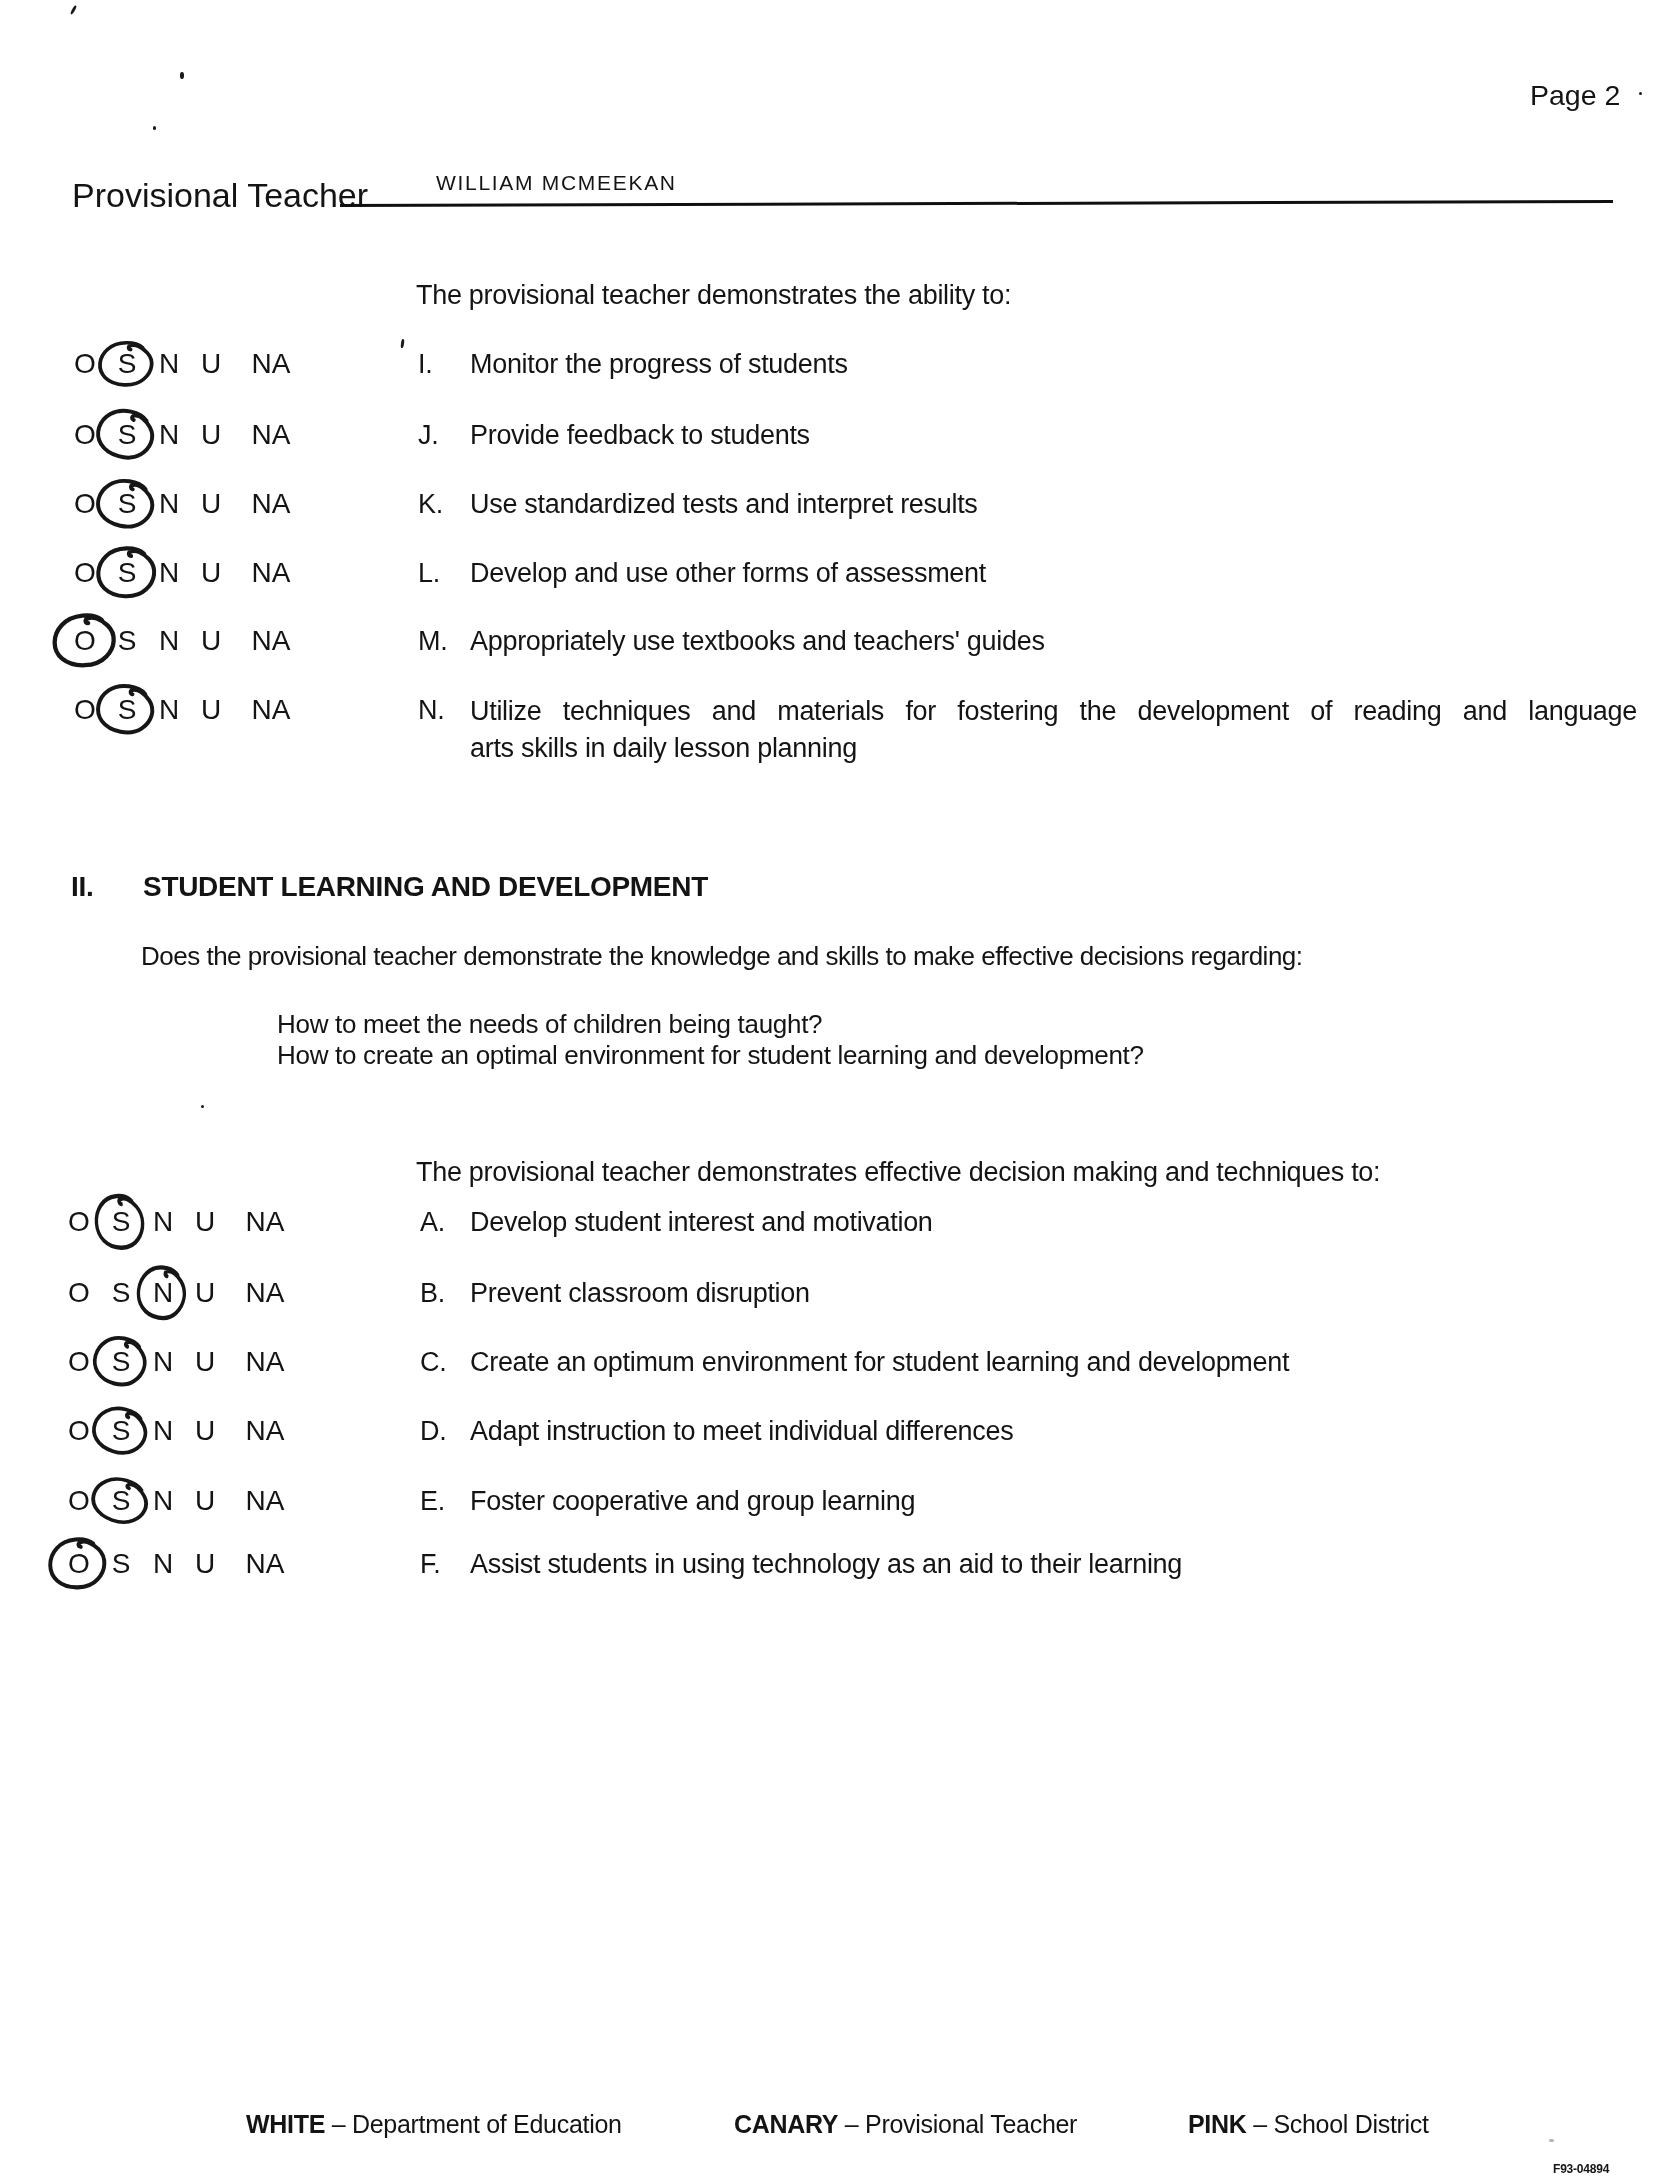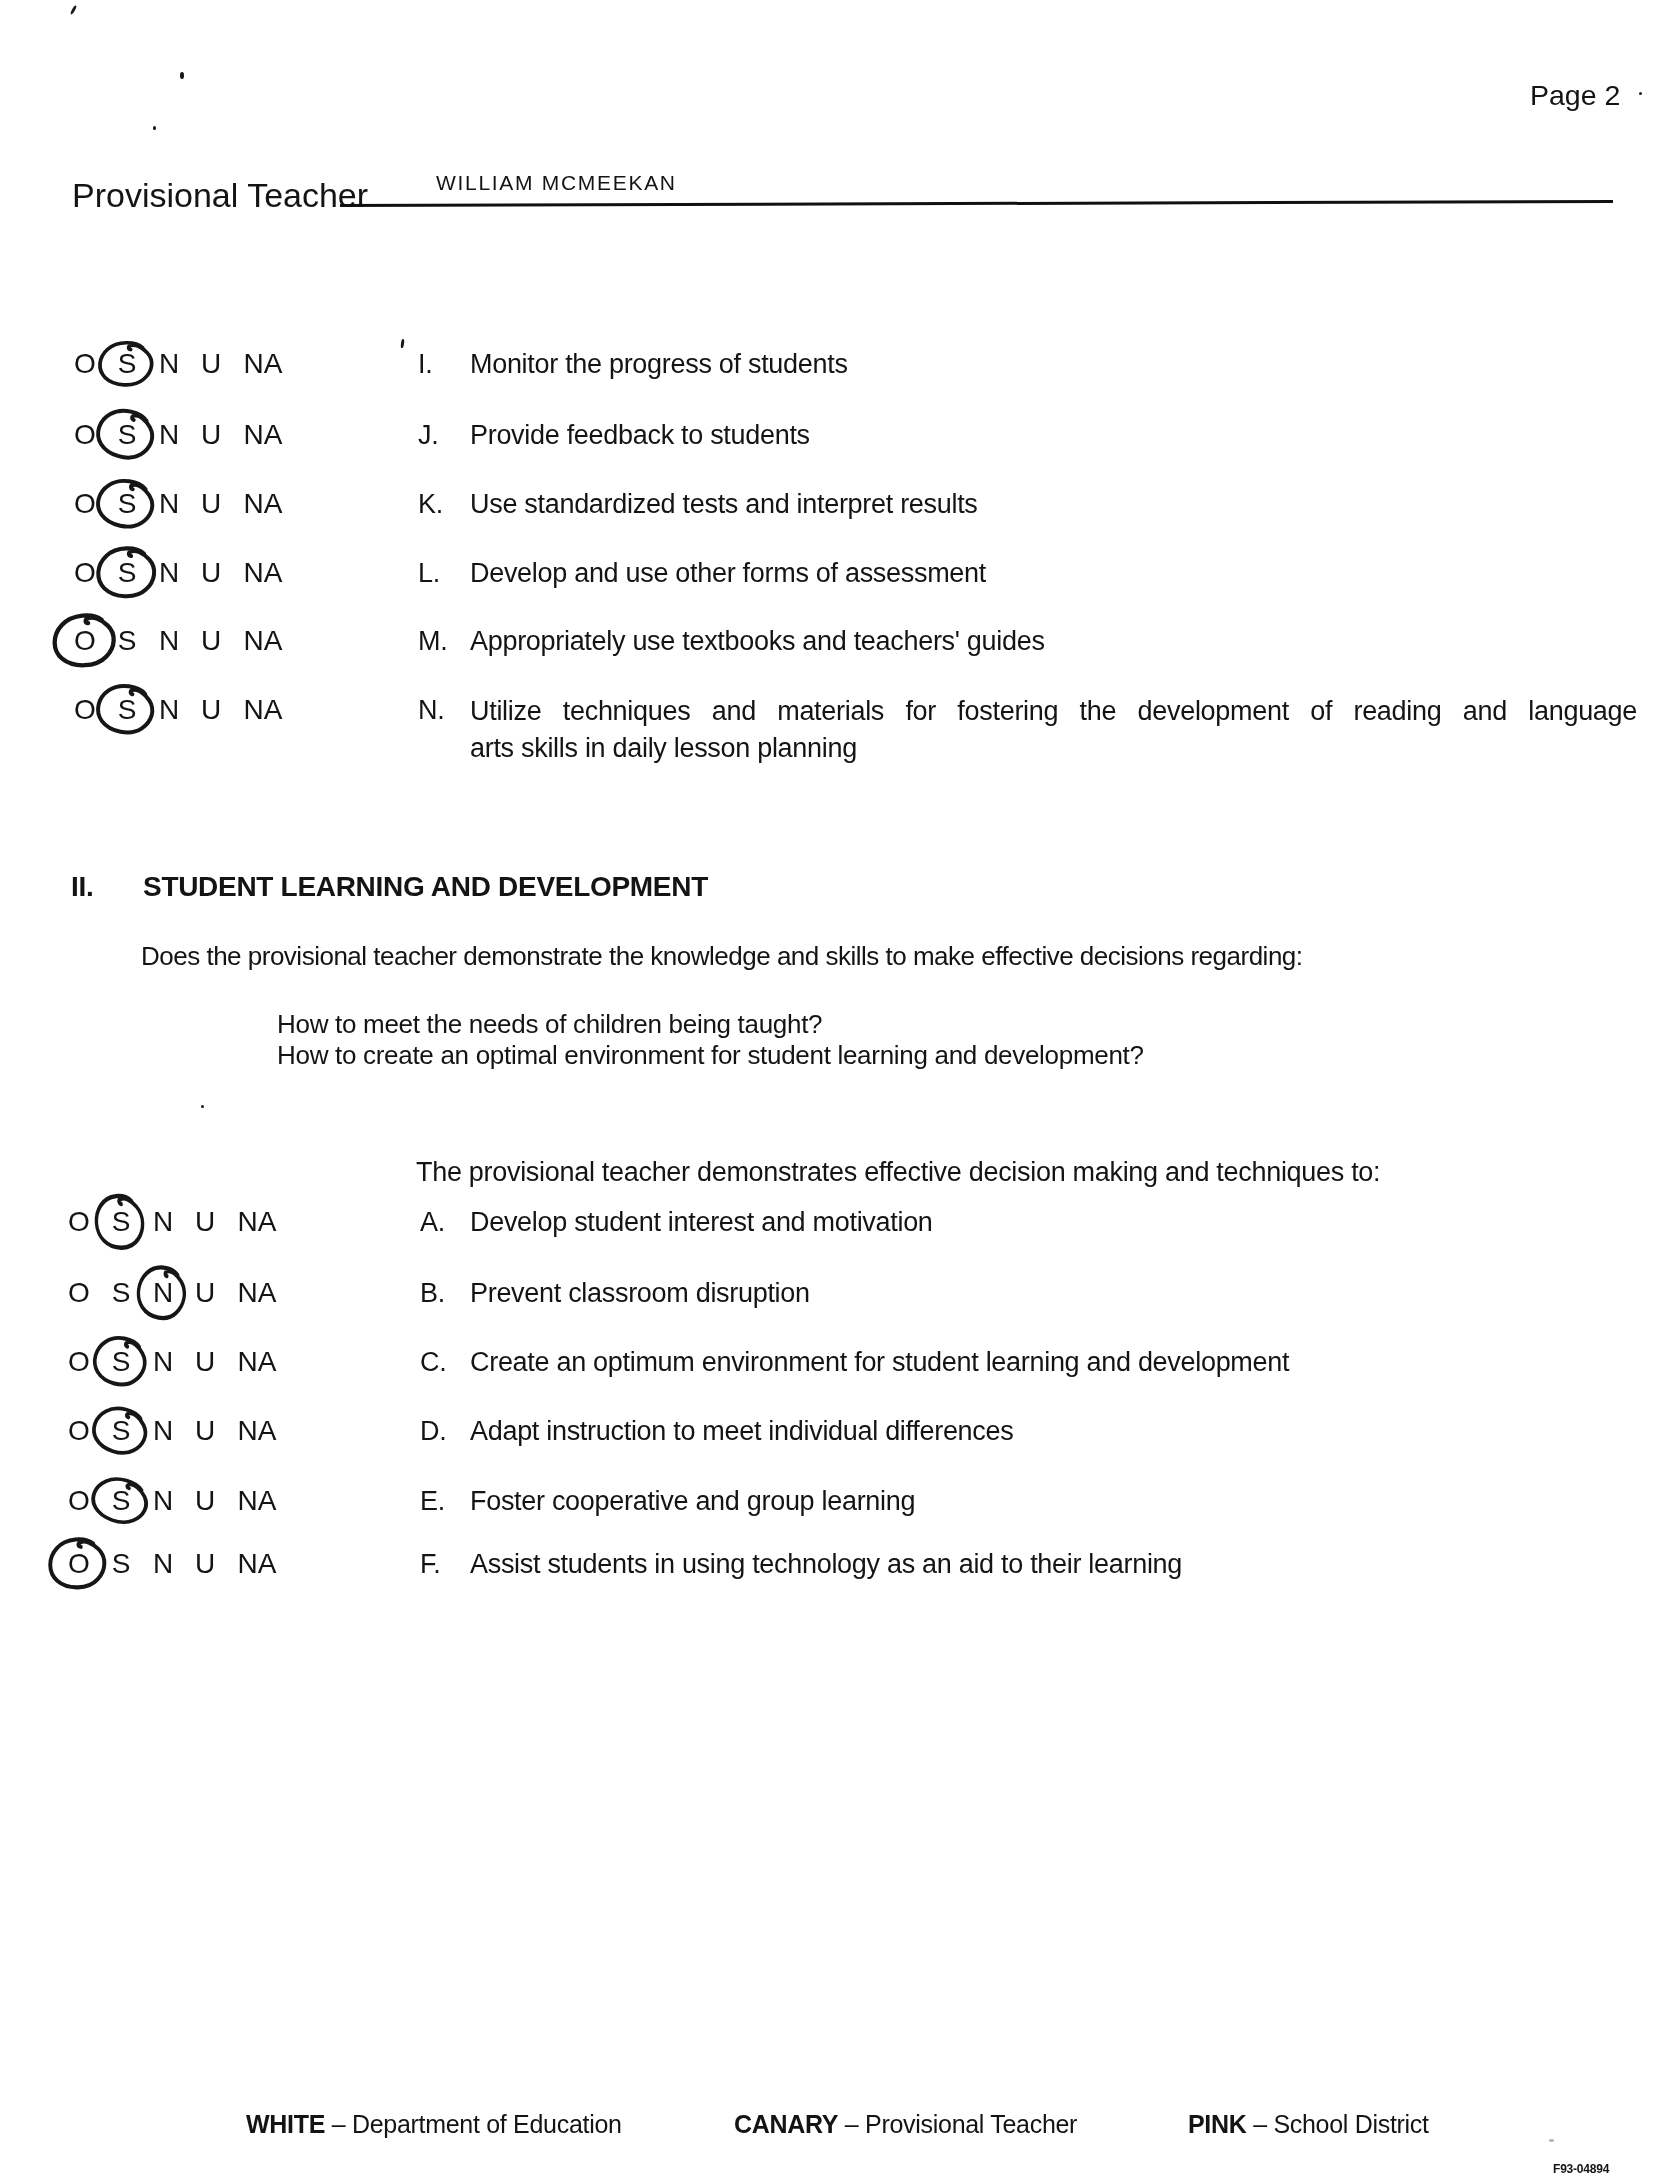--- a/index.html
+++ b/index.html
@@ -12,21 +12,21 @@
   .page-num{left:1530px;top:79px;font-size:28.5px;}
   .teacher-label{left:72px;top:176px;font-size:34px;}
   .teacher-name{left:436px;top:161px;font-size:21px;font-family:Liberation Sans, sans-serif;letter-spacing:1.7px;margin-top:10px;}
   .name-underline{left:340px;top:204px;width:1273px;height:3.4px;background:#101010;
     transform:rotate(-0.18deg);transform-origin:left center;}
   .intro1{left:416px;top:278px;}
   .intro2{left:416px;top:1140px;margin-top:15px;}
   .rating-row{position:absolute;left:0;width:1679px;height:34px;}
   .letters{position:absolute;top:0;height:34px;font-size:28px;line-height:34px;}
   .opt{position:absolute;top:0;width:30px;text-align:center;display:inline-block;}
-  .opt-wide{width:50px;}
+  .opt-wide{width:50px;margin-left:8px;}
   .cmark{position:absolute;overflow:visible;}
   .item-letter{position:absolute;font-size:27px;line-height:34px;letter-spacing:-0.3px;}
   .item-text{position:absolute;font-size:27px;line-height:34px;letter-spacing:-0.3px;}
   .jline{white-space:normal;text-align:justify;text-align-last:justify;}
   .sec2-num{left:71px;top:871px;font-size:28px;font-weight:bold;letter-spacing:-0.3px;}
   .sec2-title{left:143px;top:871px;font-size:28px;font-weight:bold;letter-spacing:-0.3px;}
   .sec2-question{left:141px;top:941px;font-size:26px;letter-spacing:-0.5px;}
   .sec2-subq{left:277px;top:1009px;font-size:26px;line-height:31px;letter-spacing:-0.3px;}
   .footer-seg{position:absolute;top:2110px;font-size:25px;letter-spacing:-0.3px;}
   .footer-seg b{font-weight:bold;}
@@ -44,20 +44,21 @@
   <div class="speck" style="left:1639px;top:92px;width:3.4px;height:3.4px;"></div>
   <div class="speck" style="left:401px;top:339px;width:2.5px;height:9.2px;transform:rotate(8deg);"></div>
   <div class="speck" style="left:201px;top:1105px;width:3.4px;height:3.4px;"></div>
   <div class="speck" style="left:1549px;top:2139px;width:5px;height:2.5px;background:#b5b5b5;"></div>
 
   <div class="abs page-num">Page 2</div>
   <div class="abs teacher-label">Provisional Teacher</div>
   <div class="abs teacher-name">WILLIAM MCMEEKAN</div>
   <div class="abs name-underline"></div>
 
+  <div class="abs body-text intro1">The provisional teacher demonstrates the ability to:</div>
   <div id="block1">
       <div class="rating-row" style="top: 347px;">
         <div class="letters" style="left: 70px;">
           <span class="opt" style="left: 0px;">O</span>
           <span class="opt" style="left: 42px;">S</span>
           <span class="opt" style="left: 84px;">N</span>
           <span class="opt" style="left: 126px;">U</span>
           <span class="opt opt-wide" style="left: 168px;">NA</span>
           <svg class="cmark" viewBox="0 0 76 64" preserveAspectRatio="none" style="left: 26px; top: -8.4px; width: 62px; height: 50px; transform: rotate(-5deg);">
             <path d="M59 13 C51 4 29 1 16 11 C4 20 1 36 10 47 C20 59 44 63 57 53 C68 45 72 31 64 20 C58 12 50 7 44 9 C41 10 41 13 44 14" fill="none" stroke="#161616" stroke-width="4.6" stroke-linecap="round"></path>

